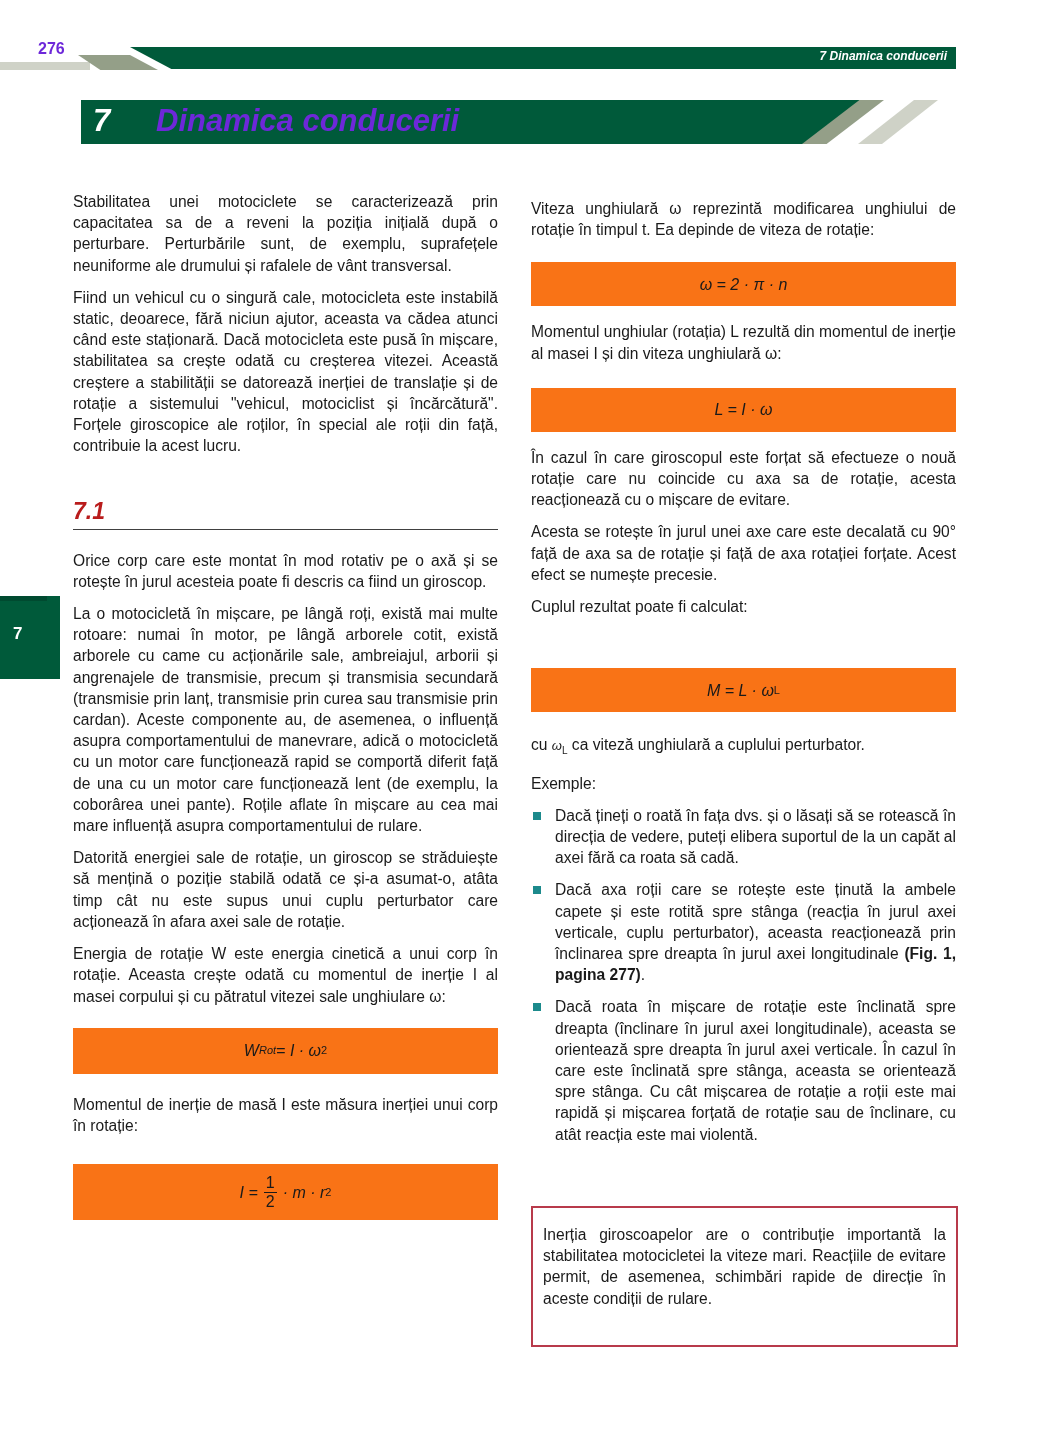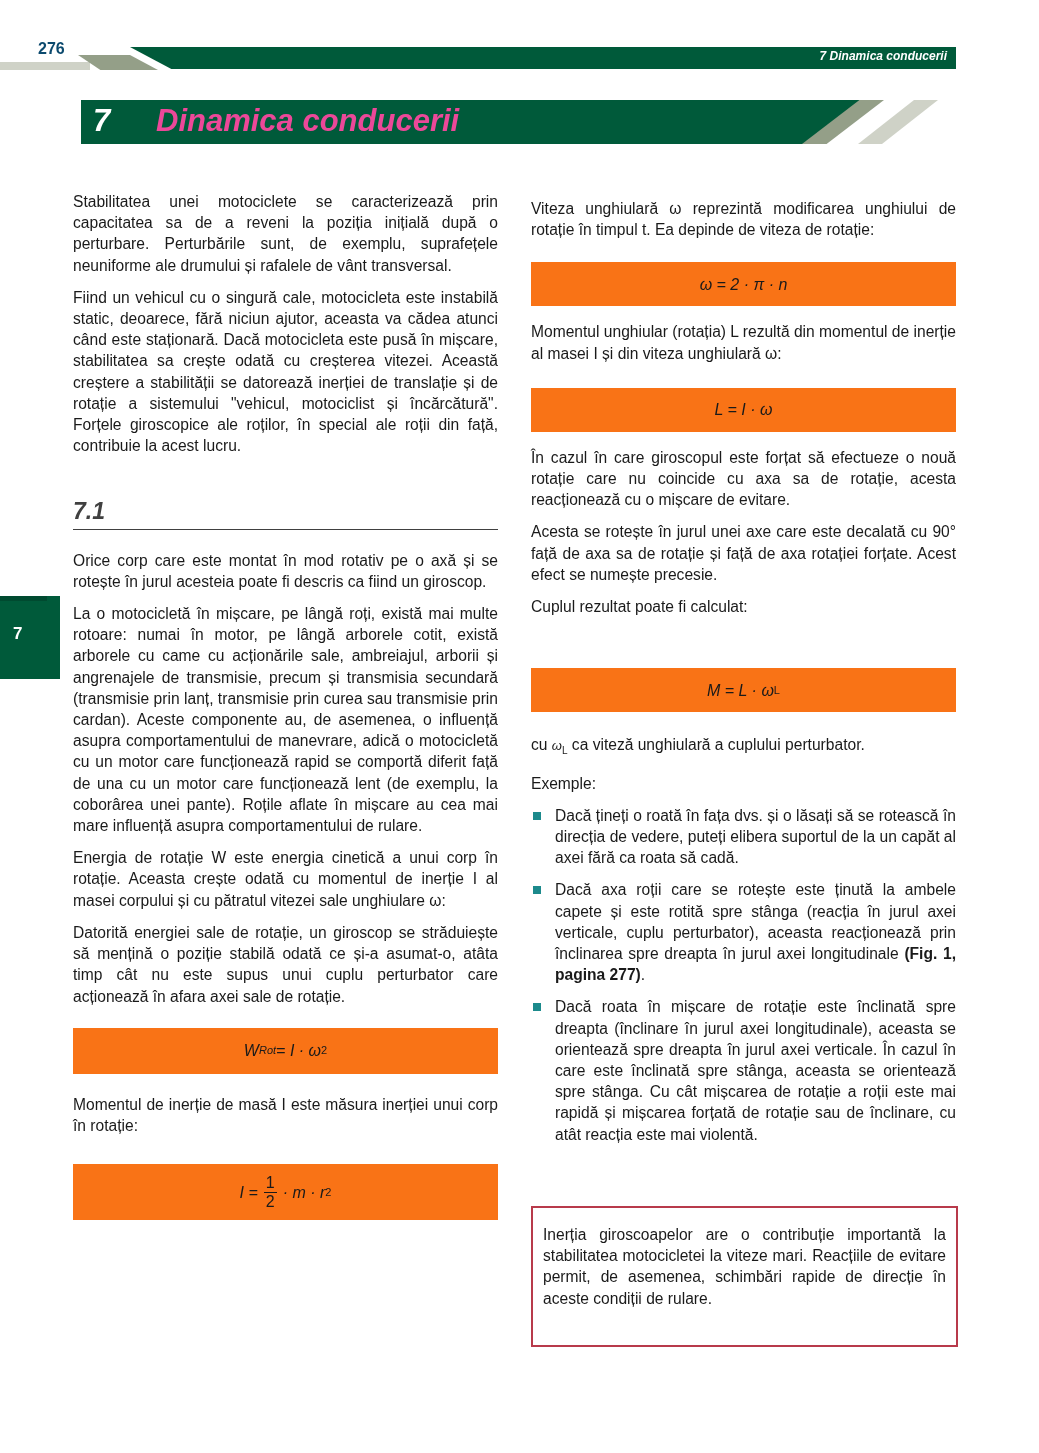--- a/index.html
+++ b/index.html
@@ -3,58 +3,58 @@
 <meta charset="utf-8">
 <style>
   html, body { margin: 0; padding: 0; }
   body {
     width: 1039px; height: 1453px; position: relative; background: #ffffff;
     font-family: "Liberation Sans", sans-serif; color: #1a1a1a; overflow: hidden;
   }
   .abs { position: absolute; }
 
   
-  .page-number { left: 38px; top: 40px; font-weight: bold; font-size: 16px; color: #0c4a6e; }
+  .page-number { left: 38px; top: 40px; font-weight: bold; font-size: 16px; color: #6d28d9; }
   .hdr-light { left: 0; top: 62px; width: 90px; height: 8px; background: #cfd2c7; }
   .hdr-grey  { left: 78px; top: 55px; width: 80px; height: 15px; background: #949f88;
                clip-path: polygon(0 0, 65% 0, 100% 100%, 28% 100%); }
   .hdr-bar   { left: 130px; top: 47px; width: 826px; height: 22px; background: #005a3a;
                clip-path: polygon(0 0, 100% 0, 100% 100%, 5% 100%); }
   .running-title { right: 92px; top: 49px; color: #fff; font-style: italic; font-weight: bold;
                    font-size: 12px; }
 
   
   .chap-bar { left: 81px; top: 100px; width: 795px; height: 44px; background: #005a3a;
               clip-path: polygon(0 0, 100% 0, 93% 100%, 0 100%); }
   .chap-stripe1 { left: 802px; top: 100px; width: 82px; height: 44px; background: #949f88;
                   clip-path: polygon(70% 0, 100% 0, 30% 100%, 0 100%); }
   .chap-stripe2 { left: 858px; top: 100px; width: 80px; height: 44px; background: #cfd2c7;
                   clip-path: polygon(70% 0, 100% 0, 30% 100%, 0 100%); }
   .chap-num   { left: 93px; top: 103px; color: #fff; font-style: italic; font-weight: bold; font-size: 31px; }
-  .chap-title { left: 156px; top: 103px; color: #ec4899; font-style: italic; font-weight: bold; font-size: 31px; }
+  .chap-title { left: 156px; top: 103px; color: #6d28d9; font-style: italic; font-weight: bold; font-size: 31px; }
 
   
   .side-tab { left: 0; top: 596px; width: 60px; height: 83px; background: #005a3a; }
   .side-tab-shade { left: 0; top: 596px; width: 47px; height: 5px; background: #004a30; }
   .side-tab-num { left: 13px; top: 624px; color: #fff; font-weight: bold; font-size: 17px; }
 
   
   .col { width: 425px; font-size: 15.6px; line-height: 21.2px; }
   .col p { margin: 0 0 11px 0; text-align: justify; }
   .col-left  { left: 73px; top: 191px; }
   .col-right { left: 531px; top: 198px; }
 
   .formula { background: #f97316; height: 44px; display: flex; align-items: center;
              justify-content: center; font-style: italic; font-size: 16px; margin: 0; }
   .formula sub, .formula sup { font-size: 11px; }
   .frac { display: inline-flex; flex-direction: column; align-items: center; font-style: normal;
           vertical-align: middle; line-height: 18px; margin: 0 6px; }
   .frac .num { border-bottom: 1px solid #1a1a1a; padding: 0 2px; }
 
-  .section-heading { display: flex; font-style: italic; font-weight: bold; font-size: 23px; color: #404040;
+  .section-heading { display: flex; font-style: italic; font-weight: bold; font-size: 23px; color: #b91c1c;
                      border-bottom: 1.5px solid #404040; padding-bottom: 6px; margin: 0; }
   .section-heading .sec-num { width: 77px; }
 
   .bullets { list-style: none; margin: 0; padding: 0; }
   .bullets li { position: relative; padding-left: 24px; margin-bottom: 11px; text-align: justify; }
   .bullet-icon { position: absolute; left: 2px; top: 7px; width: 8px; height: 8px; background: #1c8a8c; }
 
   .note-box { left: 531px; top: 1206px; width: 403px; height: 110px; border: 2px solid #b83a4b;
               padding: 16px 10px 11px 10px; font-size: 15.6px; line-height: 21.2px; text-align: justify; }
 </style>
@@ -82,22 +82,22 @@
   <p>Fiind un vehicul cu o singură cale, motocicleta este instabilă static, deoarece, fără niciun ajutor, aceasta va cădea atunci când este staționară. Dacă motocicleta este pusă în mișcare, stabilitatea sa crește odată cu creșterea vitezei. Această creștere a stabilității se datorează inerției de translație și de rotație a sistemului "vehicul, motociclist și încărcătură". Forțele giroscopice ale roților, în special ale roții din față, contribuie la acest lucru.</p>
 
   <div style="height:34px"></div>
   <h2 class="section-heading">
     <span class="sec-num">7.1</span>
   </h2>
   <div style="height:20px"></div>
 
   <p>Orice corp care este montat în mod rotativ pe o axă și se rotește în jurul acesteia poate fi descris ca fiind un giroscop.</p>
   <p>La o motocicletă în mișcare, pe lângă roți, există mai multe rotoare: numai în motor, pe lângă arborele cotit, există arborele cu came cu acționările sale, ambreiajul, arborii și angrenajele de transmisie, precum și transmisia secundară (transmisie prin lanț, transmisie prin curea sau transmisie prin cardan). Aceste componente au, de asemenea, o influență asupra comportamentului de manevrare, adică o motocicletă cu un motor care funcționează rapid se comportă diferit față de una cu un motor care funcționează lent (de exemplu, la coborârea unei pante). Roțile aflate în mișcare au cea mai mare influență asupra comportamentului de rulare.</p>
+  <p>Datorită energiei sale de rotație, un giroscop se străduiește să mențină o poziție stabilă odată ce și-a asumat-o, atâta timp cât nu este supus unui cuplu perturbator care acționează în afara axei sale de rotație.</p>
   <p>Energia de rotație W este energia cinetică a unui corp în rotație. Aceasta crește odată cu momentul de inerție I al masei corpului și cu pătratul vitezei sale unghiulare ω:</p>
-  <p>Datorită energiei sale de rotație, un giroscop se străduiește să mențină o poziție stabilă odată ce și-a asumat-o, atâta timp cât nu este supus unui cuplu perturbator care acționează în afara axei sale de rotație.</p>
 
   <div style="height:10px"></div>
   <div class="formula" style="height:46px">
     <span>W</span>
       <sub>Rot</sub>
       <span> = I · ω</span>
       <sup style="font-style:normal">2</sup>
   </div>
   <div style="height:20px"></div>
 

